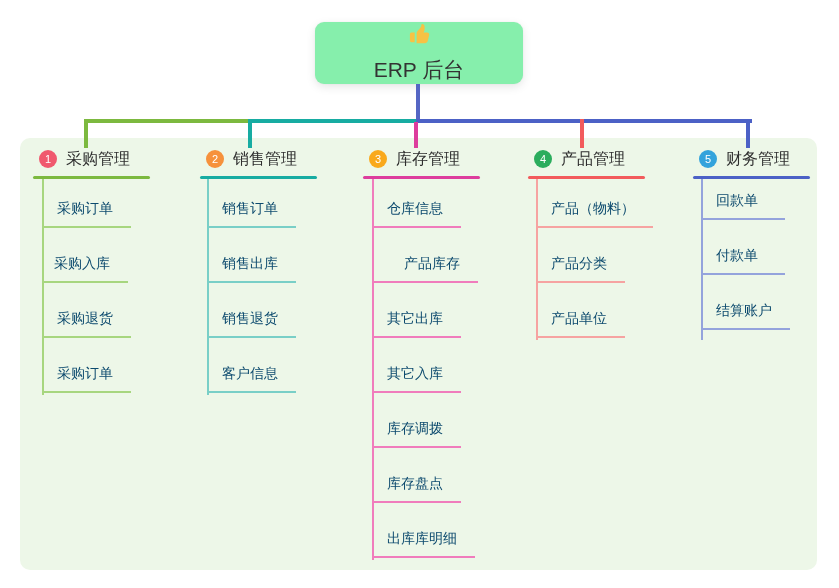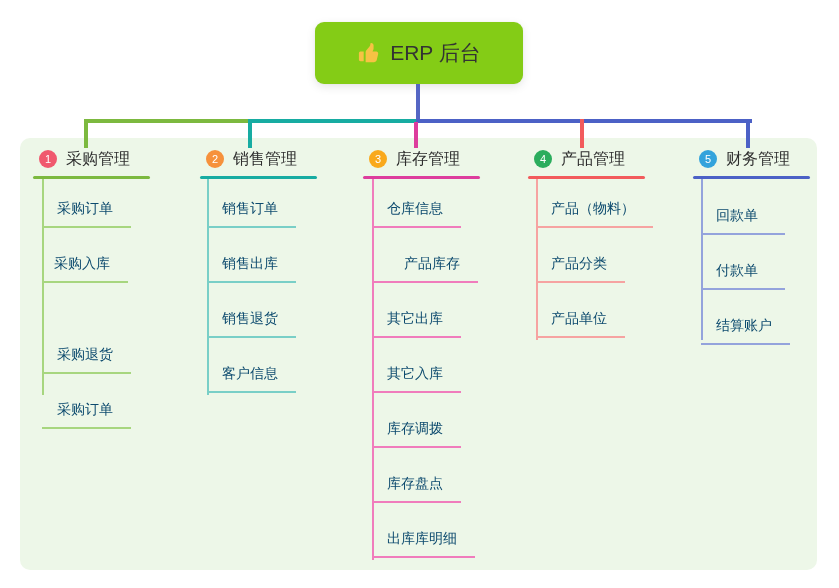--- a/index.html
+++ b/index.html
@@ -2,24 +2,24 @@
 <html><head>
 <meta charset="utf-8">
 <style>
   html,body{margin:0;padding:0;background:#fff;}
   .canvas{
     position:relative;width:839px;height:588px;background:#ffffff;
     font-family:"Liberation Sans",sans-serif;overflow:hidden;
   }
   .panel{position:absolute;left:20px;top:138px;width:797px;height:432px;border-radius:10px;}
   .root-card{
-    position:absolute;left:315px;top:22px;width:208px;height:62px;background:#84cc16;
+    position:absolute;left:315px;top:22px;width:208px;height:62px;background:#86efac;
     border-radius:9px;box-shadow:0 3px 10px rgba(0,0,0,.10),0 0 2px rgba(0,0,0,.05);
     display:flex;align-items:center;justify-content:center;gap:10px;
-    font-size:21px;color:#333;
+    font-size:21px;color:#333;flex-direction:column;
   }
   .seg{position:absolute;}
   .btitle{
     position:absolute;display:flex;align-items:center;gap:9px;
     font-size:16px;color:#2e2e2e;height:22px;
   }
   .badge{
     width:18px;height:18px;border-radius:50%;color:#fff;font-size:11px;line-height:18px;
     display:flex;align-items:center;justify-content:center;flex:0 0 18px;
   }
@@ -56,21 +56,21 @@
     </div>
     <div class="punder" style="left: 33px; top: 176px; width: 117px; background: rgb(124, 185, 63);"></div>
     <div class="vline" style="left: 42px; top: 179px; height: 216px; background: rgb(167, 214, 127);"></div>
     <div class="childcol" style="left: 42px; top: 173px;">
       <div class="child" style="border-color: rgb(167, 214, 127);">
         <span>采购订单</span>
       </div>
       <div class="child" style="border-color: rgb(167, 214, 127); padding-left: 12px;">
         <span>采购入库</span>
       </div>
-      <div class="child" style="border-color: rgb(167, 214, 127); margin-top: 36px;">
+      <div class="child" style="border-color: rgb(167, 214, 127);">
         <span>采购退货</span>
       </div>
       <div class="child" style="border-color: rgb(167, 214, 127);">
         <span>采购订单</span>
       </div>
     </div>
     <div class="seg" style="left: 248px; top: 119px; width: 4px; height: 29px; background: rgb(23, 172, 162);"></div>
     <div class="btitle" style="left: 206px; top: 148px;">
       <span class="badge" style="background: rgb(246, 145, 60);">2</span>
       <span>销售管理</span>
@@ -139,21 +139,21 @@
         <span>产品单位</span>
       </div>
     </div>
     <div class="seg" style="left: 746px; top: 119px; width: 4px; height: 29px; background: rgb(76, 97, 198);"></div>
     <div class="btitle" style="left: 699px; top: 148px;">
       <span class="badge" style="background: rgb(51, 163, 220);">5</span>
       <span>财务管理</span>
     </div>
     <div class="punder" style="left: 693px; top: 176px; width: 117px; background: rgb(76, 97, 198);"></div>
     <div class="vline" style="left: 701px; top: 179px; height: 161px; background: rgb(148, 163, 220);"></div>
-    <div class="childcol" style="left: 701px; top: 180px;">
+    <div class="childcol" style="left: 701px; top: 165px;">
       <div class="child" style="border-color: rgb(148, 163, 220);">
         <span>回款单</span>
       </div>
       <div class="child" style="border-color: rgb(148, 163, 220);">
         <span>付款单</span>
       </div>
       <div class="child" style="border-color: rgb(148, 163, 220);">
         <span>结算账户</span>
       </div>
     </div>

